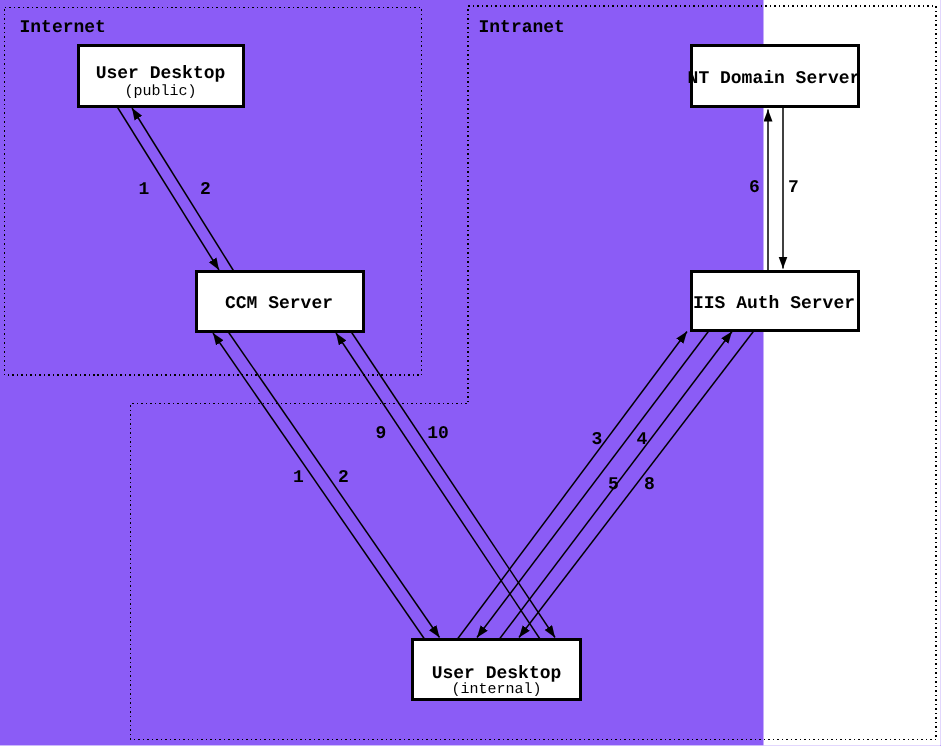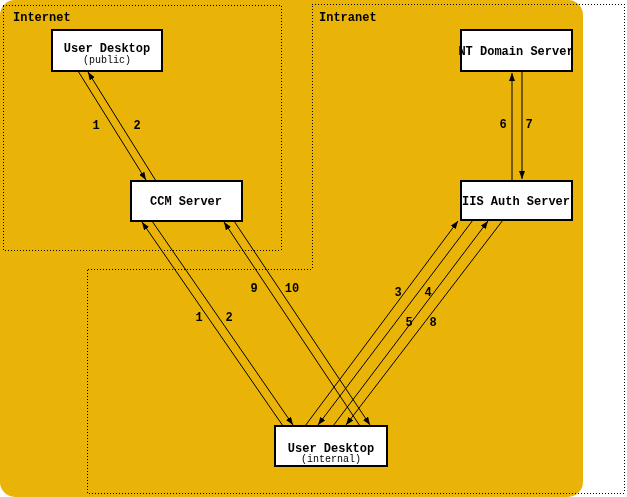--- a/index.html
+++ b/index.html
@@ -5,24 +5,23 @@
   html, body {
     margin: 0;
     padding: 0;
     background: #ffffff;
     width: 627px;
     height: 497px;
     overflow: hidden;
   }
   #stage {
     position: relative;
-    width: 583px;
+    width: 509px;
     height: 497px;
-    background: #eab308;
-    border-radius: 15px;
+    background: #8b5cf6;
   }
   svg text {
     font-family: "Liberation Mono", "DejaVu Sans Mono", monospace;
     fill: #000000;
   }
   .zone-label  { font-size: 12px; font-weight: bold; }
   .node-label  { font-size: 12px; font-weight: bold; text-anchor: middle; }
   .node-sub    { font-size: 10px; font-weight: normal; text-anchor: middle; }
   .edge-num    { font-size: 12px; font-weight: bold; text-anchor: middle; }
   .zone-border {

